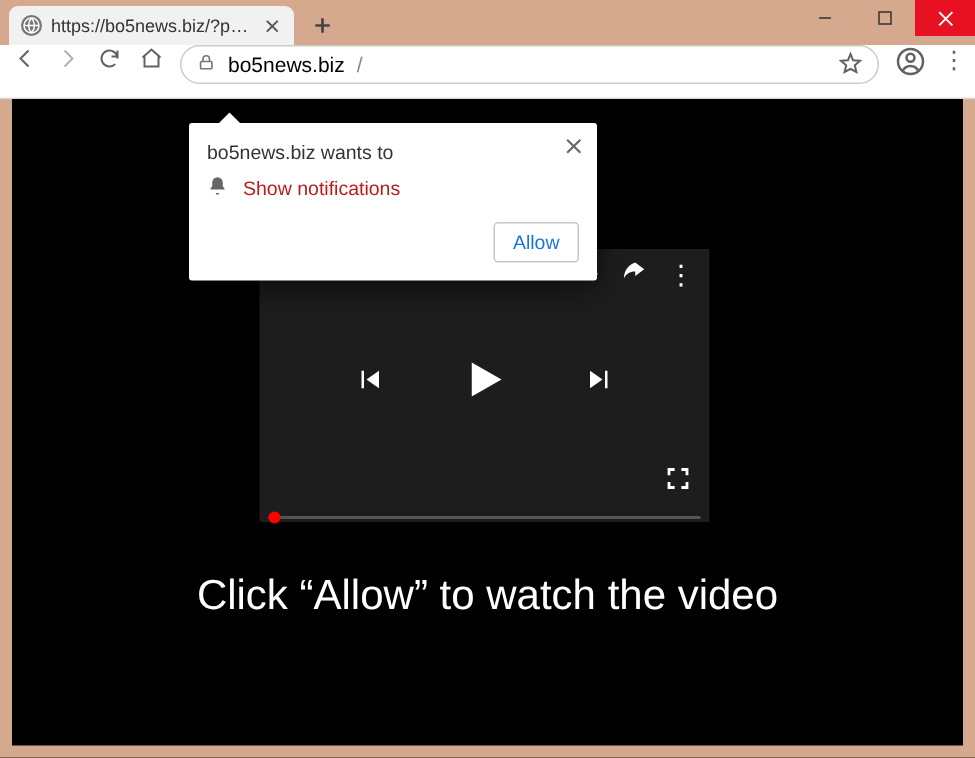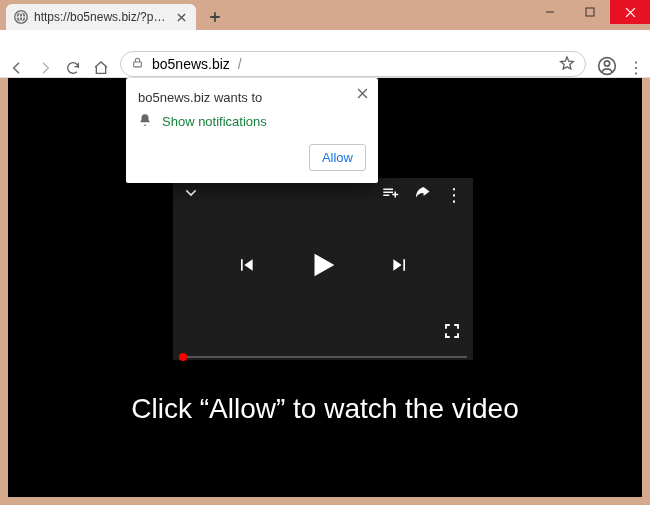--- a/index.html
+++ b/index.html
@@ -84,24 +84,24 @@
     width: 40px; height: 24px;
     display: flex; align-items:center; justify-content:center;
     color: #fff;
     font-size: 12px;
     cursor: pointer;
   }
   .winbtn.min, .winbtn.max { color: #333; }
   .winbtn.close { background: #e81123; color: #fff; font-size: 14px; }
 
   .addr {
-    height: 48px;
+    height: 36px;
     background: #fff;
     display: flex;
-    align-items: flex-end;
+    align-items: flex-start;
     padding: 0 8px;
     gap: 10px;
     border-bottom: 1px solid #ddd;
   }
   .navicon {
     width: 18px; height: 18px;
     display:flex; align-items:center; justify-content:center;
     color: #5f6368;
     cursor: pointer;
   }
@@ -132,22 +132,22 @@
     flex: 1;
     background: #000;
     margin: 0 8px 8px 8px;
     position: relative;
     overflow: hidden;
   }
 
   
   .notif {
     position: absolute;
-    top: 0; left: 118px;
-    width: 252px;
+    top: 16px; left: 118px;
+    width: 272px;
     background: #fff;
     box-shadow: 0 4px 20px rgba(0,0,0,0.6);
     border-radius: 2px;
     padding: 12px;
     z-index: 20;
     font-size: 13px;
     color: #333;
   }
   .notif::before {
     content:"";
@@ -161,21 +161,21 @@
   .notif .close {
     position:absolute; top:8px; right:8px;
     width:16px; height:16px;
     color:#666; cursor:pointer;
     font-size:14px;
     text-align:center;
   }
   .notif .row {
     display:flex; align-items:center; gap:10px;
     margin: 8px 0 14px 0;
-    color:#15803d; font-size:13px;
+    color:#b91c1c; font-size:13px;
   }
   .notif .btns {
     display:flex; justify-content:flex-end; gap:8px;
   }
   .notif button {
     background:#fff;
     border: 1px solid #c7c7c7;
     color:#1a73e8;
     font-size:13px;
     padding: 5px 12px;

